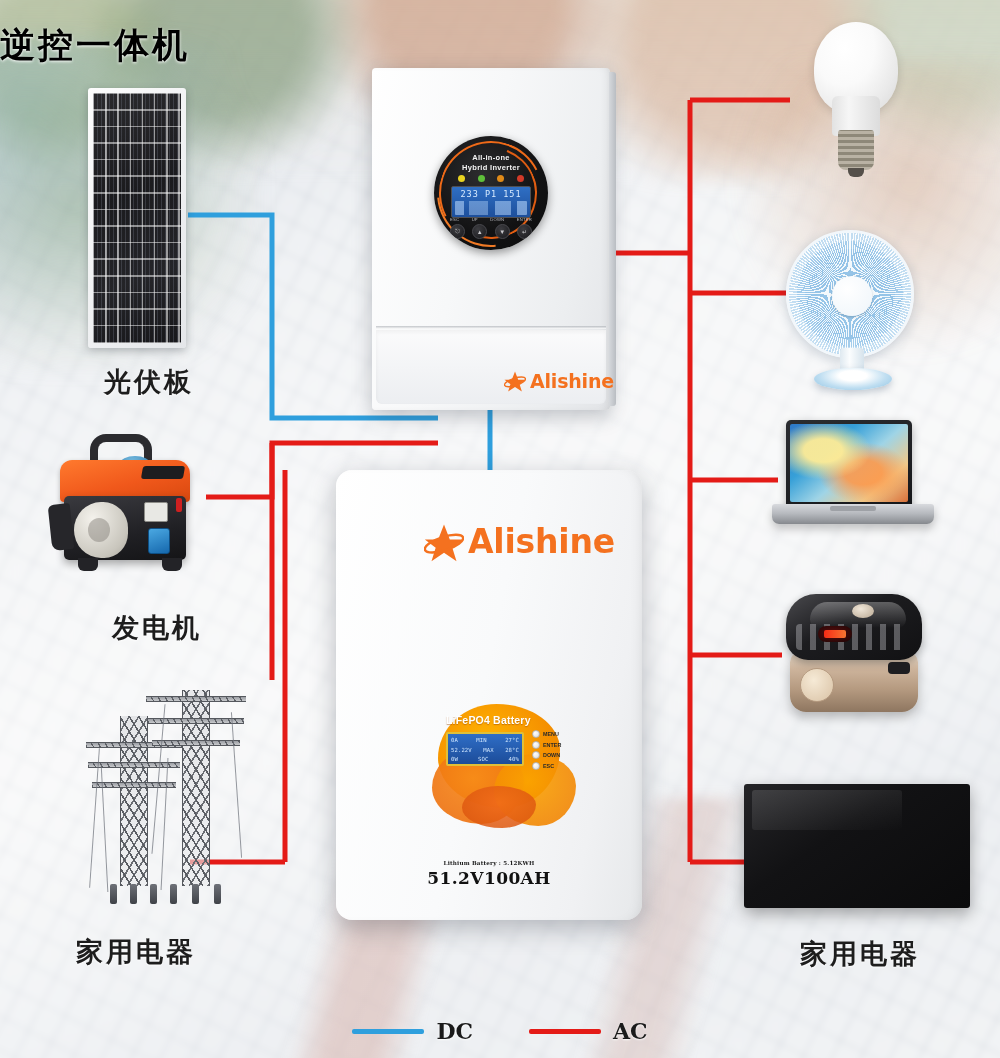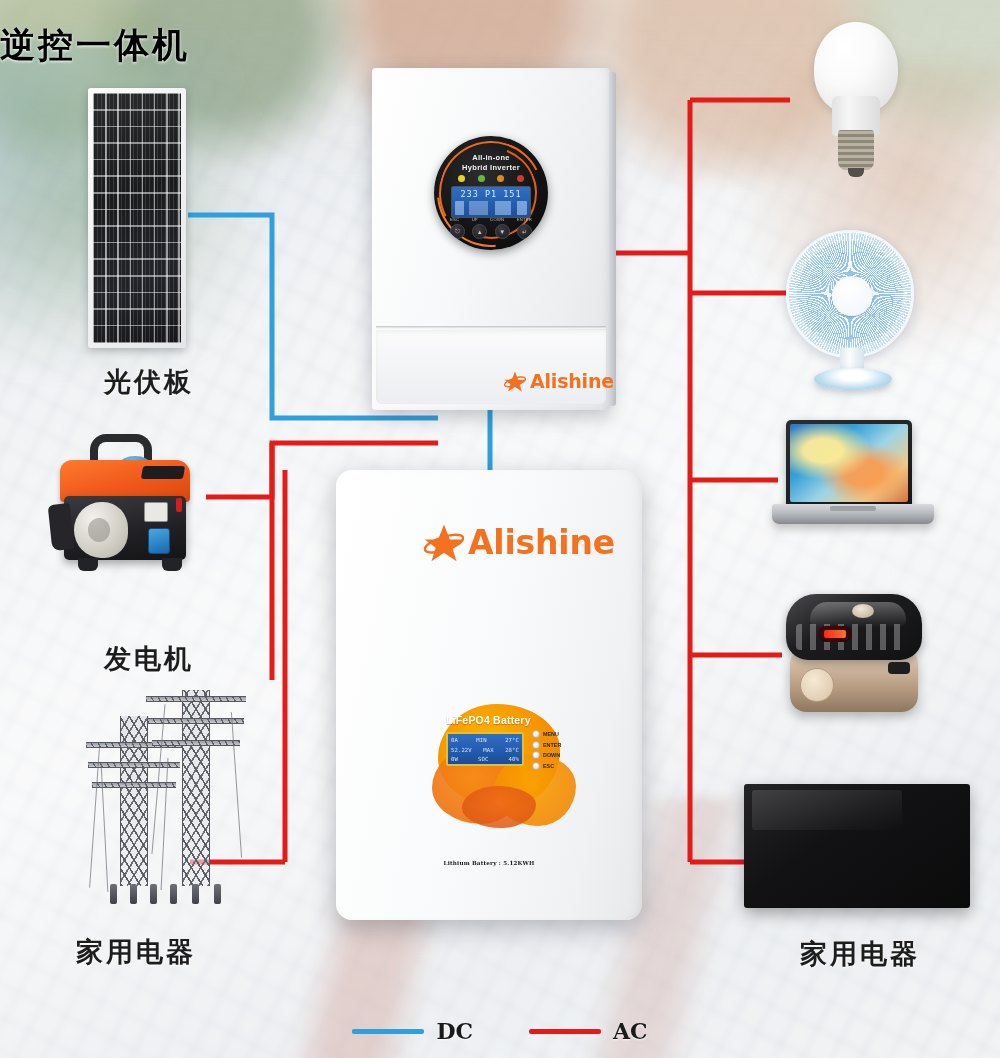--- a/index.html
+++ b/index.html
@@ -241,21 +241,21 @@
     border: 1px solid #4a4a4f; color: #c9c9cc;
     font-size: 6px; display: flex; align-items: center; justify-content: center;
   }
   .inv-btnlabels {
     position: absolute; left: 16px; top: 81px; width: 82px;
     display: flex; justify-content: space-between;
     color: #bcbcc0; font-size: 4.2px; letter-spacing: .2px;
   }
 
   
-  .alishine { display: flex; align-items: center; gap: 4px; }
+  .alishine { display: flex; align-items: flex-start; gap: 4px; }
   .ali-text {
     font-family: "DejaVu Sans", "Liberation Sans", sans-serif;
     font-weight: 700; color: #f4711f; letter-spacing: -0.2px;
   }
   .inv-logo { position: absolute; left: 132px; top: 302px; }
   .inv-logo .ali-text { font-size: 19px; }
   .bat-logo { position: absolute; left: 88px; top: 52px; }
   .bat-logo .ali-text { font-size: 33px; }
 
   
@@ -519,21 +519,21 @@
     <div class="gen-vent"></div>
     <div class="gen-body"></div>
     <div class="gen-arm"></div>
     <div class="gen-engine"></div>
     <div class="gen-sock-white"></div>
     <div class="gen-sock-blue"></div>
     <div class="gen-switch"></div>
     <div class="gen-foot" style="left:40px;"></div>
     <div class="gen-foot" style="left:124px;"></div>
   </div>
-  <div class="cn-label" style="left:104px; top:610px;margin-top:31px;">发电机</div>
+  <div class="cn-label" style="left:112px; top:610px;">发电机</div>
 
   <div id="towers">
     <div class="tower" style="left:24px; width:96px; height:206px;">
       <div class="tw-mast" style="left:34px; width:28px; height:170px;"></div>
       <div class="tw-arm" style="left:0px;  top:44px; width:96px;"></div>
       <div class="tw-arm" style="left:2px;  top:64px; width:92px;"></div>
       <div class="tw-arm" style="left:6px;  top:84px; width:84px;"></div>
       <div class="tw-leg" style="left:24px;"></div>
       <div class="tw-leg" style="left:44px;"></div>
       <div class="tw-leg" style="left:64px;"></div>
@@ -658,20 +658,21 @@
         </div>
         <div class="bat-key">
           <span class="bat-key-dot"></span>
           <span class="bat-key-lab">ESC</span>
         </div>
       </div>
     </div>
 
     <div class="bat-spec">
       <div class="bat-spec-small">Lithium Battery : 5.12KWH</div>
+      <div class="bat-spec-big">51.2V100AH</div>
     </div>
   </div>
 
   <div class="appl" id="bulb">
     <div class="bulb-glass"></div>
     <div class="bulb-neck"></div>
     <div class="bulb-base"></div>
     <div class="bulb-tip"></div>
   </div>
 

